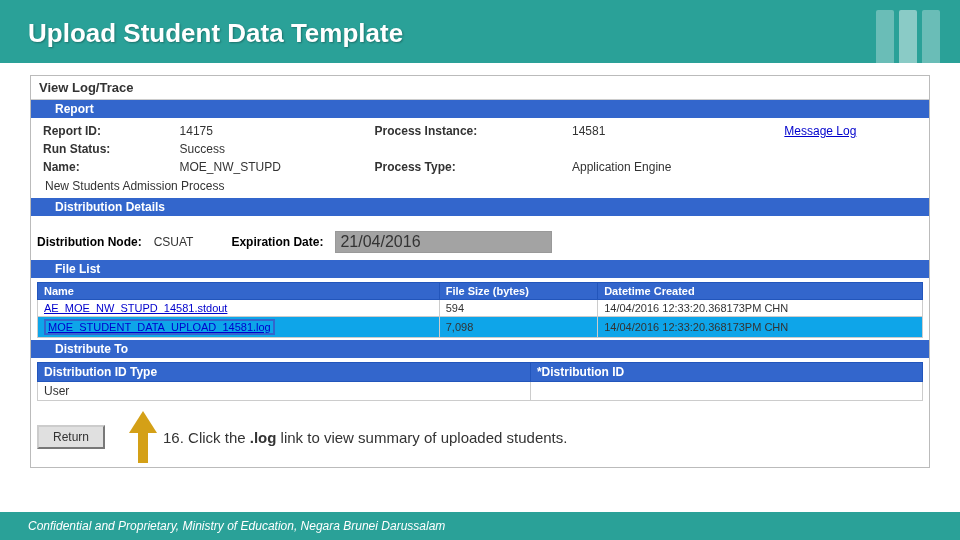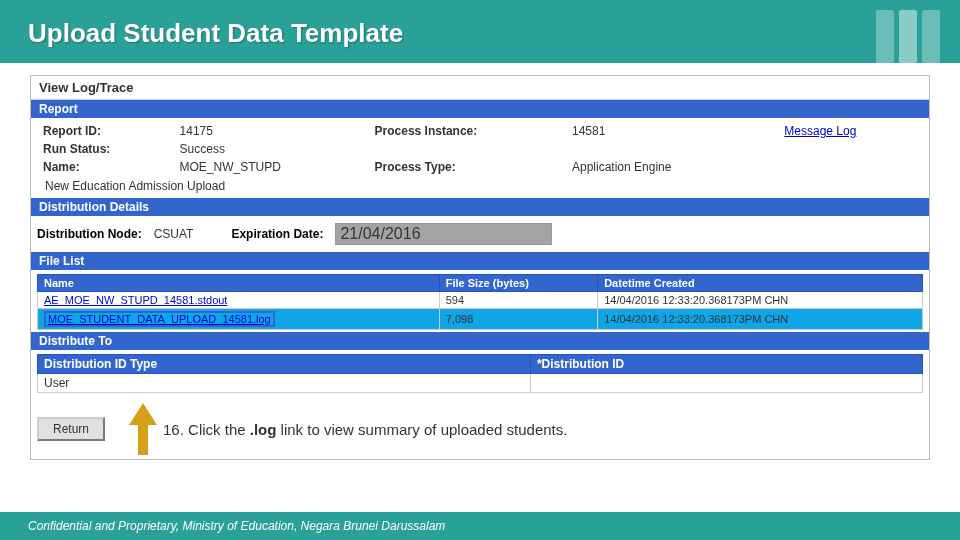--- a/index.html
+++ b/index.html
@@ -62,21 +62,21 @@
       color: #333;
       border-bottom: 1px solid #ccc;
     }
 
     
     .section-bar {
       background: #36c;
       color: #fff;
       font-weight: bold;
       font-size: 12px;
-      padding: 2px 8px;
+      padding: 2px 24px;
     }
 
     
     .info-table {
       width: 100%;
       border-collapse: collapse;
       padding: 4px 8px;
     }
     .info-table td {
       padding: 2px 6px;
@@ -108,20 +108,21 @@
     
     .description-text {
       padding: 3px 8px;
       font-size: 12px;
       color: #333;
     }
 
     
     .dist-section {
       padding: 4px 6px;
+      margin-top: 8px;
     }
     .dist-row {
       display: flex;
       align-items: center;
       gap: 8px;
       font-size: 12px;
       padding: 3px 0;
     }
     .dist-label {
       font-weight: bold;
@@ -298,21 +299,21 @@
         <tr>
           <td class="label">Name:</td>
           <td class="value">MOE_NW_STUPD</td>
           <td class="label">Process Type:</td>
           <td class="value">Application Engine</td>
           <td></td>
               <td></td>
         </tr>
       </tbody>
         </table>
-      <div class="description-text">New Education Admission Upload</div>
+      <div class="description-text">New Students Admission Process</div>
     </div>
 
     <div class="section-bar">Distribution Details</div>
     <div class="dist-section">
       <div class="dist-row">
         <span class="dist-label">Distribution Node:</span>
         <span class="dist-value">CSUAT</span>
         <span style="margin-left:30px;" class="dist-label">Expiration Date:</span>
         <input class="dist-input" type="text" readonly="" value="21/04/2016" style="">
       </div>

